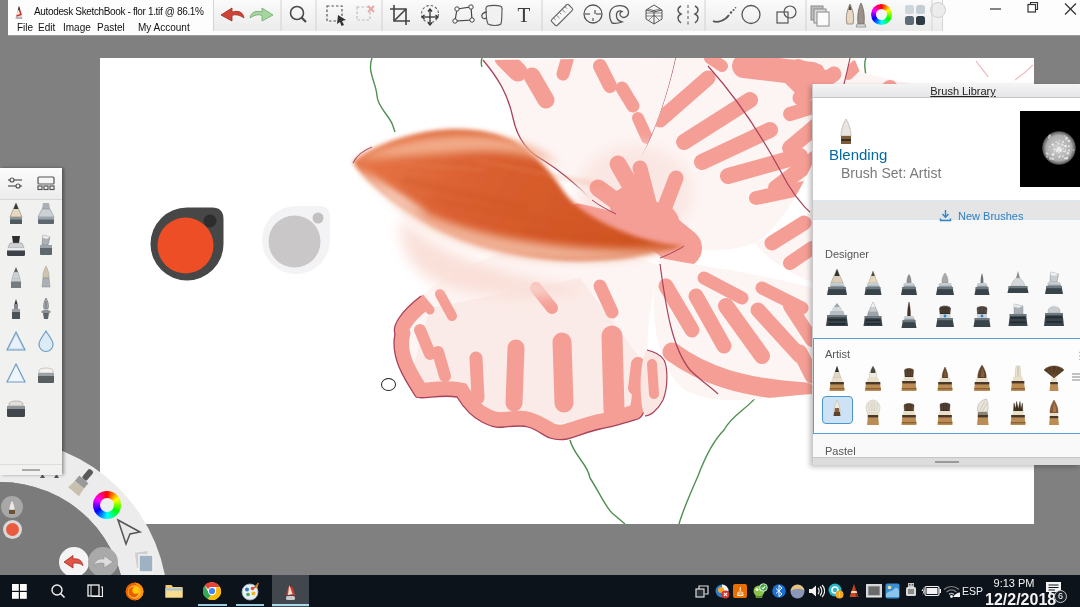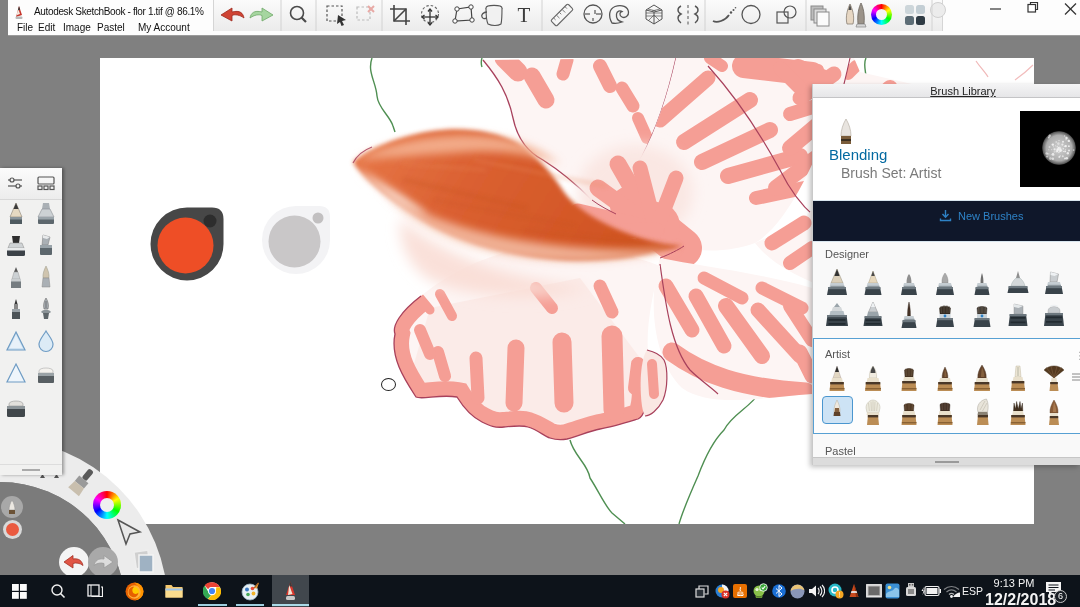--- a/index.html
+++ b/index.html
@@ -513,21 +513,21 @@
           <circle cx="36.6" cy="38.7" r="1.2" fill="#f2f2f2" opacity="0.90"></circle>
           <circle cx="42.8" cy="47.2" r="1.3" fill="#f2f2f2" opacity="0.83"></circle>
           <circle cx="30.0" cy="43.9" r="0.6" fill="#f2f2f2" opacity="0.51"></circle>
           <circle cx="44.9" cy="35.2" r="0.9" fill="#f2f2f2" opacity="0.97"></circle>
           <circle cx="22.6" cy="42.5" r="1.2" fill="#f2f2f2" opacity="0.61"></circle>
           <circle cx="34.9" cy="41.5" r="0.7" fill="#f2f2f2" opacity="0.79"></circle>
         </g>
     </svg>
   </div>
 
-  <div class="abs" style="left:0;top:116px;width:268px;height:42px;background:#0f172a;border-top:1px solid #d9e6ef;border-bottom:1px solid #d9e6ef;box-sizing:border-box;">
+  <div class="abs" style="left:0;top:116px;width:268px;height:20px;background:#e5e5e5;border-top:1px solid #d9e6ef;border-bottom:1px solid #d9e6ef;box-sizing:border-box;">
     <svg class="abs" style="left:126px;top:8px" width="13" height="13" viewBox="0 0 13 13">
       <g stroke="#2e82c6" stroke-width="1.4" fill="none">
         <line x1="6.5" y1="1" x2="6.5" y2="7.5"></line>
           <path d="M3.5 5 L6.5 8.2 L9.5 5"></path>
           <path d="M1.5 9.5 L1.5 11.5 L11.5 11.5 L11.5 9.5"></path>
       </g>
     </svg>
     <div class="abs" style="left:145px;top:9px;font-size:11px;color:#2e82c6;">New Brushes</div>
   </div>
 

